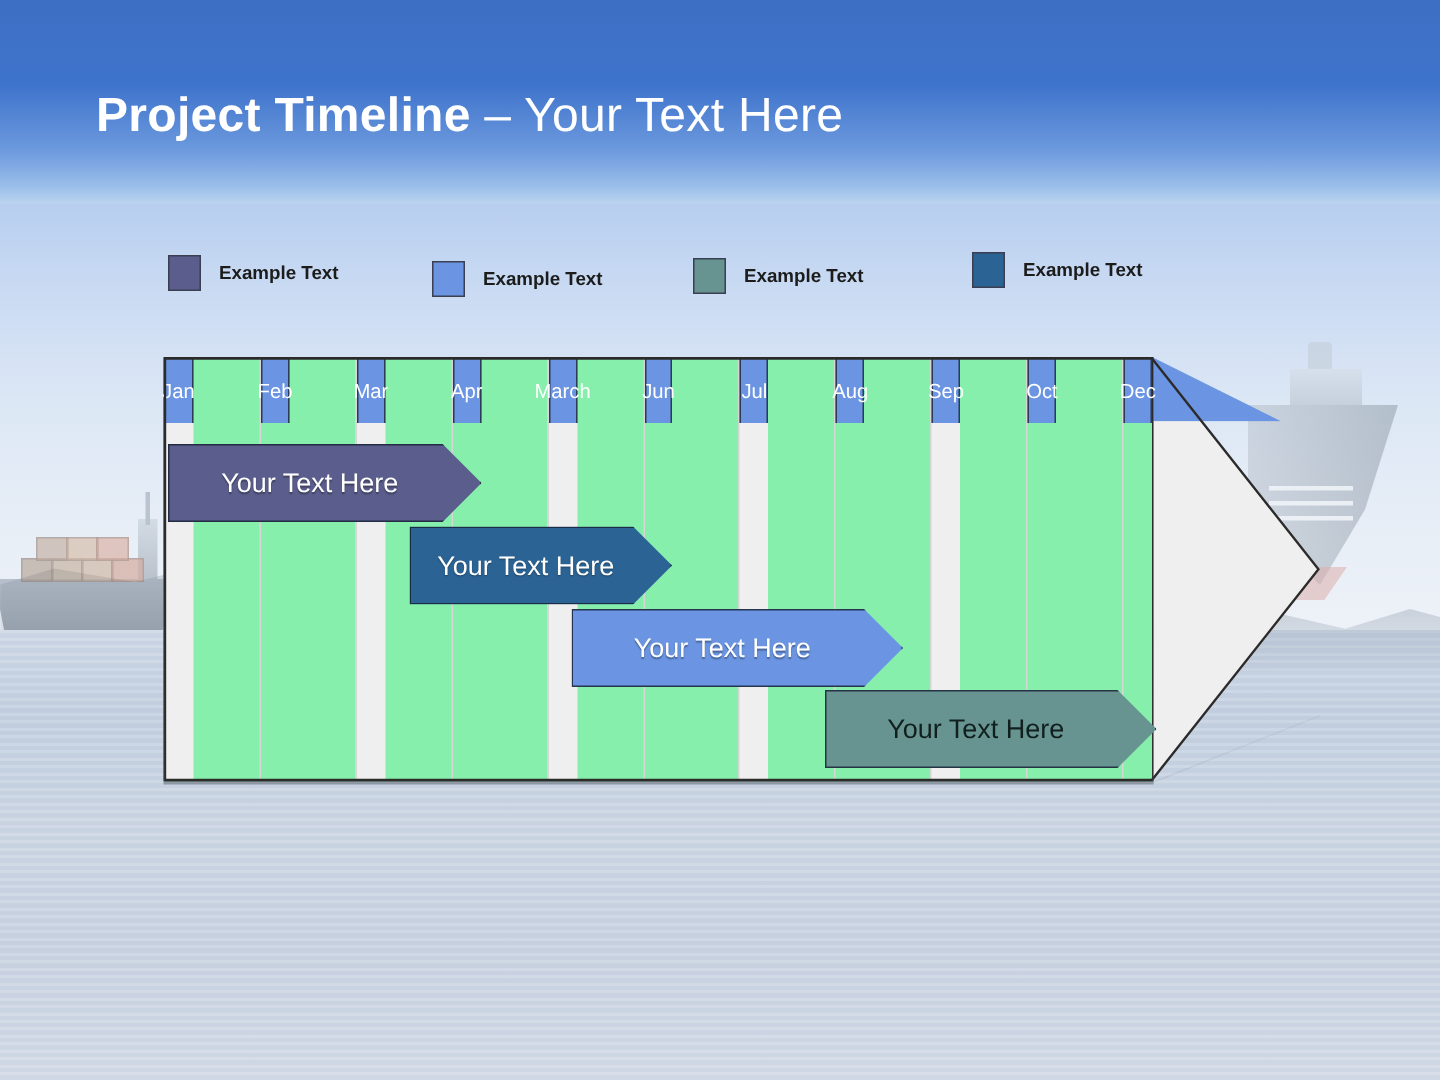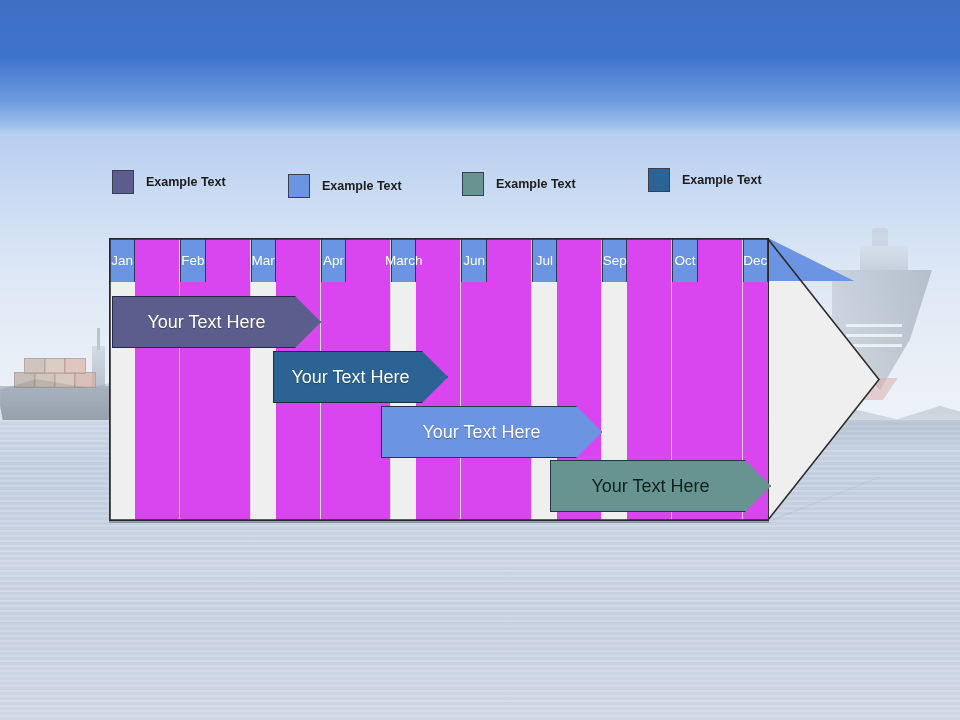--- a/index.html
+++ b/index.html
@@ -96,21 +96,21 @@
   #lg0{left:112px;top:10px;}
   #lg1{left:288px;top:14px;}
   #lg2{left:462px;top:12px;}
   #lg3{left:648px;top:8px;}
 
   
   .chart{position:absolute;left:109px;top:238px;width:771px;height:283px;}
 
   .grid-wrap{
     position:absolute;left:0;top:0;width:660px;height:283px;
-    border:1px solid #2b2b2b;box-sizing:border-box;background:#d946ef;
+    border:1px solid #2b2b2b;box-sizing:border-box;background:#86efac;
   }
   .cols{position:absolute;left:0;top:0;width:100%;height:100%;display:flex;}
   .col{flex:1 1 0;height:100%;position:relative;box-sizing:border-box;}
   .col.alt{background:#efefef;}
   .col + .col{border-left:1px solid #d6d6d6;margin-left:44px;}
   .col-head{
     position:absolute;left:0;top:0;width:100%;height:43px;
     background:#6b95e2;box-sizing:border-box;
     display:flex;align-items:center;justify-content:center;
     color:#ffffff;font-size:13.5px;
@@ -202,20 +202,23 @@
     <div class="funnel"></div>
     <div class="deck"></div>
     <div class="bow"></div>
     <div class="stripe" style="top:96px;"></div>
     <div class="stripe" style="top:106px;"></div>
     <div class="stripe" style="top:116px;"></div>
     <div class="red"></div>
   </div>
 
   <div class="header-band"></div>
+  <div class="title">
+    <span class="t-bold">Project Timeline</span><span class="t-light"> – Your Text Here</span>
+  </div>
 
   <div class="legend">
     <div class="legend-item" id="lg0">
       <span class="legend-swatch" style="background: rgb(91, 93, 140);"></span>
       <span class="legend-label">Example Text</span>
     </div>
     <div class="legend-item" id="lg1">
       <span class="legend-swatch" style="background: rgb(107, 149, 226);"></span>
       <span class="legend-label">Example Text</span>
     </div>
@@ -249,20 +252,23 @@
             <div class="col-head">Apr</div>
           </div>
           <div class="col alt">
             <div class="col-head">March</div>
           </div>
           <div class="col">
             <div class="col-head">Jun</div>
           </div>
           <div class="col alt">
             <div class="col-head">Jul</div>
+          </div>
+          <div class="col">
+            <div class="col-head">Aug</div>
           </div>
           <div class="col alt">
             <div class="col-head">Sep</div>
           </div>
           <div class="col">
             <div class="col-head">Oct</div>
           </div>
           <div class="col">
             <div class="col-head">Dec</div>
           </div>

